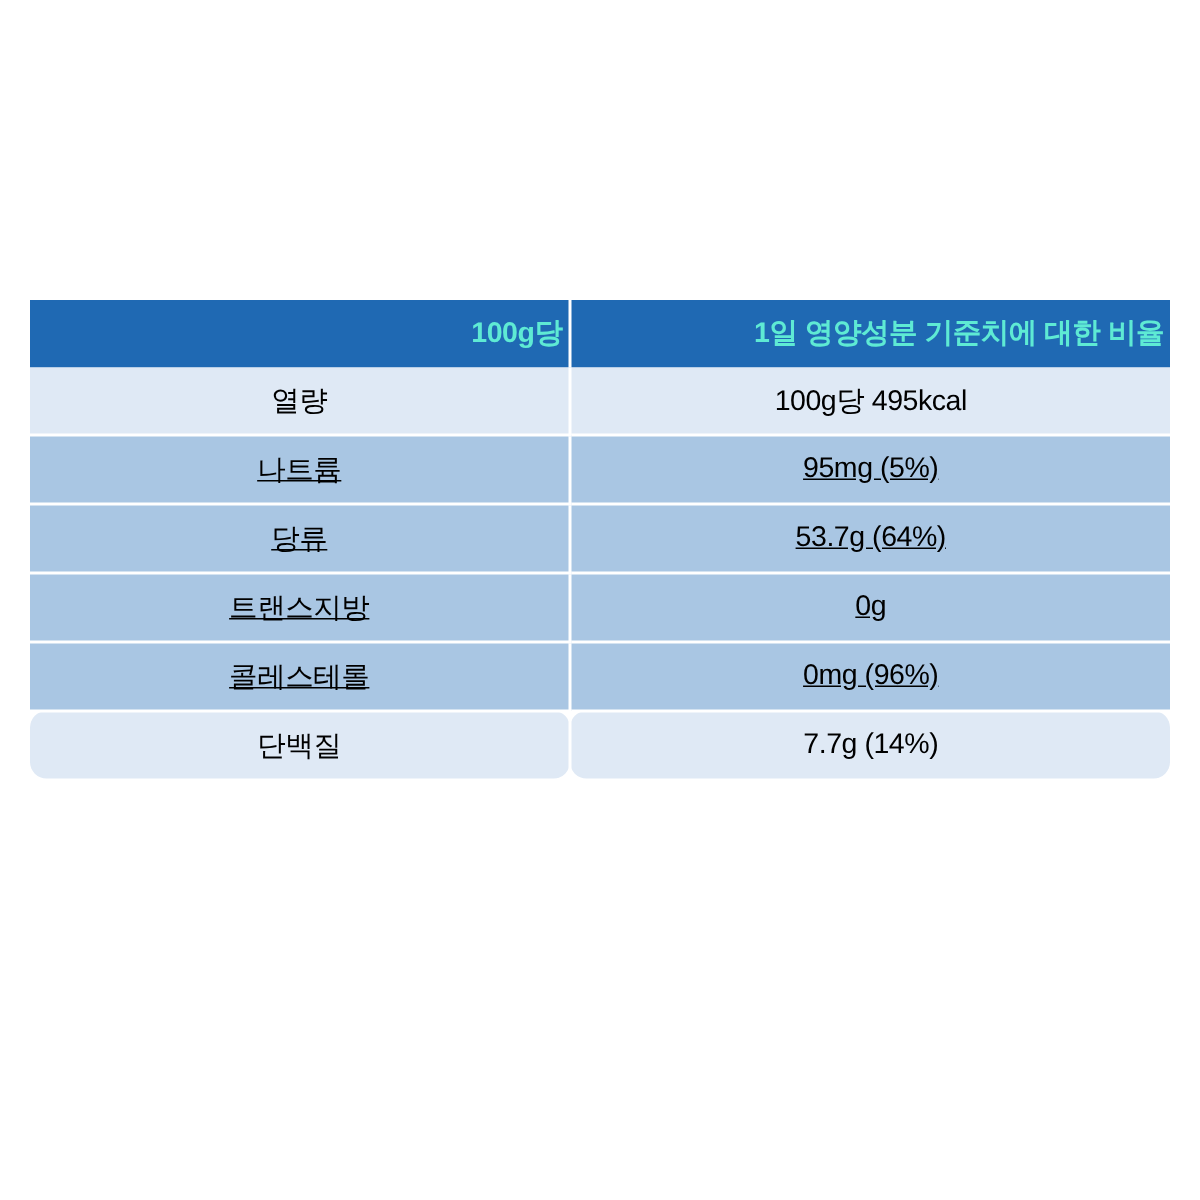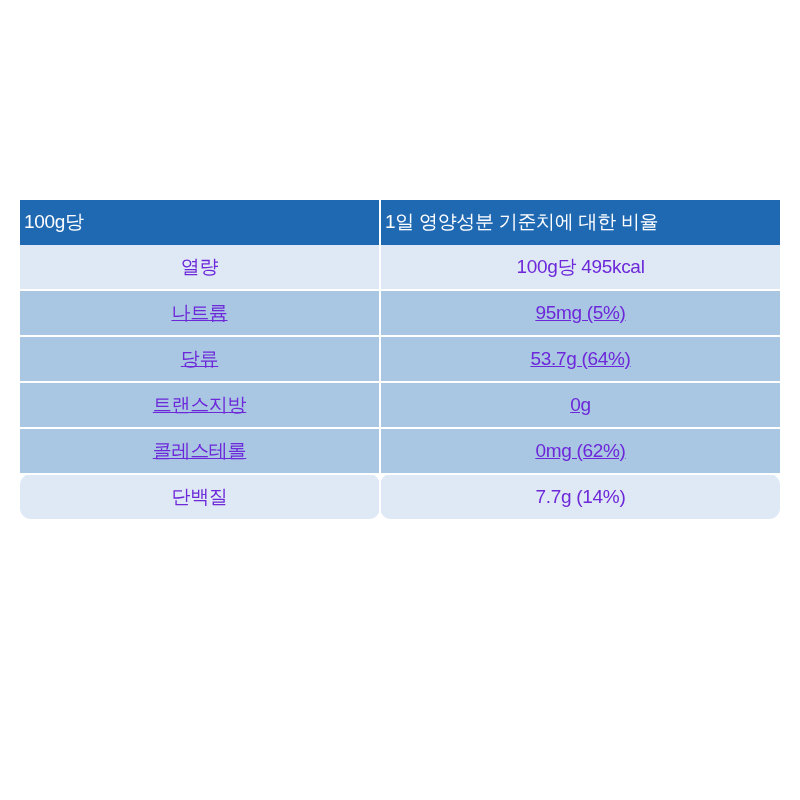--- a/index.html
+++ b/index.html
@@ -27,34 +27,34 @@
   }
   table.nutrition {
     border-collapse: collapse;
     width: 760px;
     table-layout: fixed;
   }
   table.nutrition col.c1 { width: 360px; }
   table.nutrition col.c2 { width: 400px; }
   table.nutrition thead th {
     background: #1f69b3;
-    color: #ffffff;
+    color: #5eead4;
     font-size: 19px;
-    font-weight: normal;
-    text-align: left;
+    font-weight: bold;
+    text-align: right;
     padding: 9px 4px 10px 4px;
     letter-spacing: -0.3px;
     border: none;
   }
   table.nutrition thead th.head-left {
     border-right: 2px solid #ffffff;
   }
   table.nutrition tbody td {
     font-size: 19px;
-    color: #6d28d9;
+    color: #000000;
     text-align: center;
     padding: 9px 4px 9px 4px;
     letter-spacing: -0.3px;
     border-bottom: 2px solid #ffffff;
     border-right: none;
   }
   table.nutrition tbody td.cell-left {
     border-right: 2px solid #ffffff;
   }
   table.nutrition tbody tr.row-light td {
@@ -97,21 +97,21 @@
         <tr class="row-dark">
           <td class="cell-left">당류</td>
           <td class="cell-right">53.7g (64%)</td>
         </tr>
         <tr class="row-dark">
           <td class="cell-left">트랜스지방</td>
           <td class="cell-right">0g</td>
         </tr>
         <tr class="row-dark">
           <td class="cell-left">콜레스테롤</td>
-          <td class="cell-right">0mg (62%)</td>
+          <td class="cell-right">0mg (96%)</td>
         </tr>
         <tr class="row-light">
           <td class="cell-left">단백질</td>
           <td class="cell-right">7.7g (14%)</td>
         </tr>
       </tbody>
     </table>
   </div>
 </div>
 

